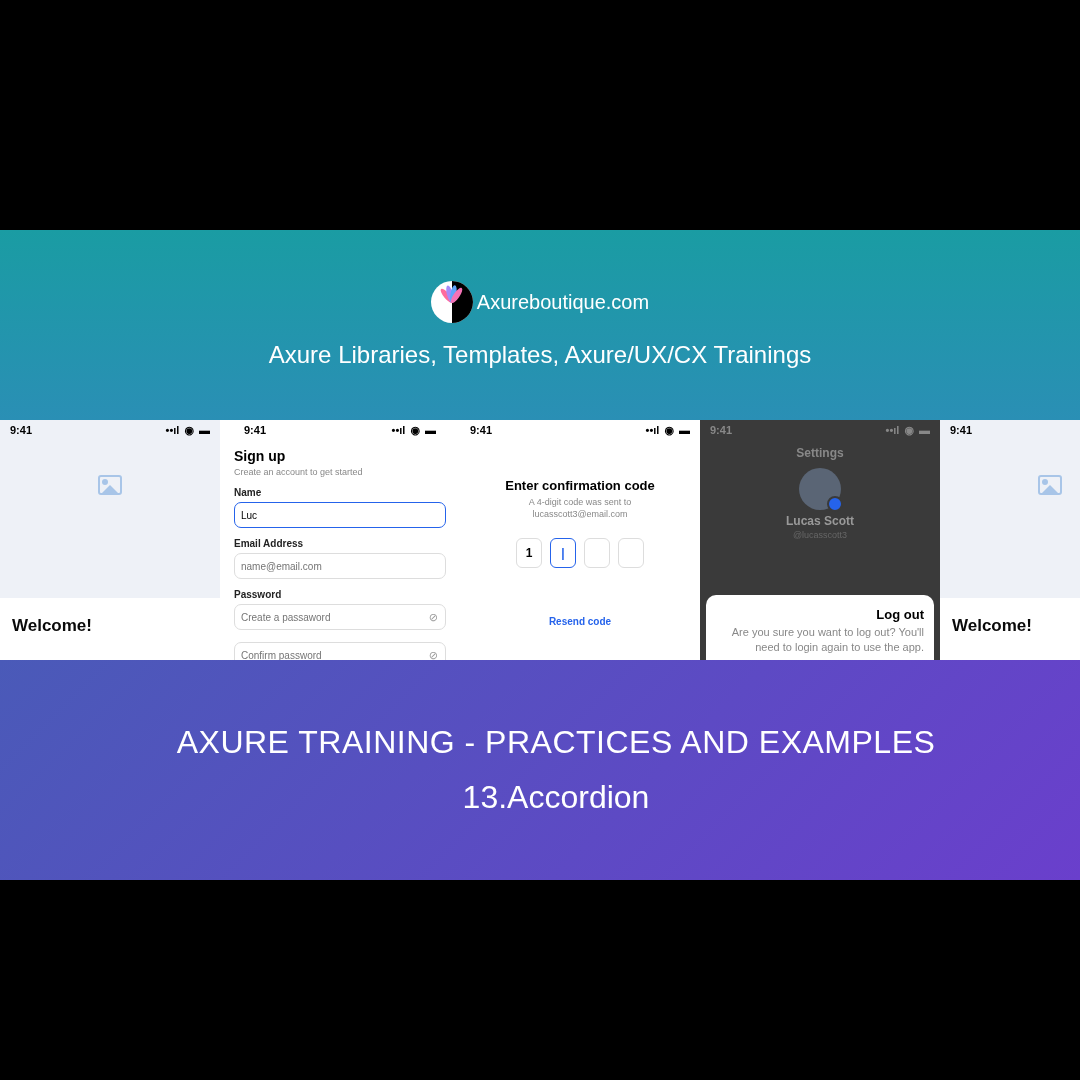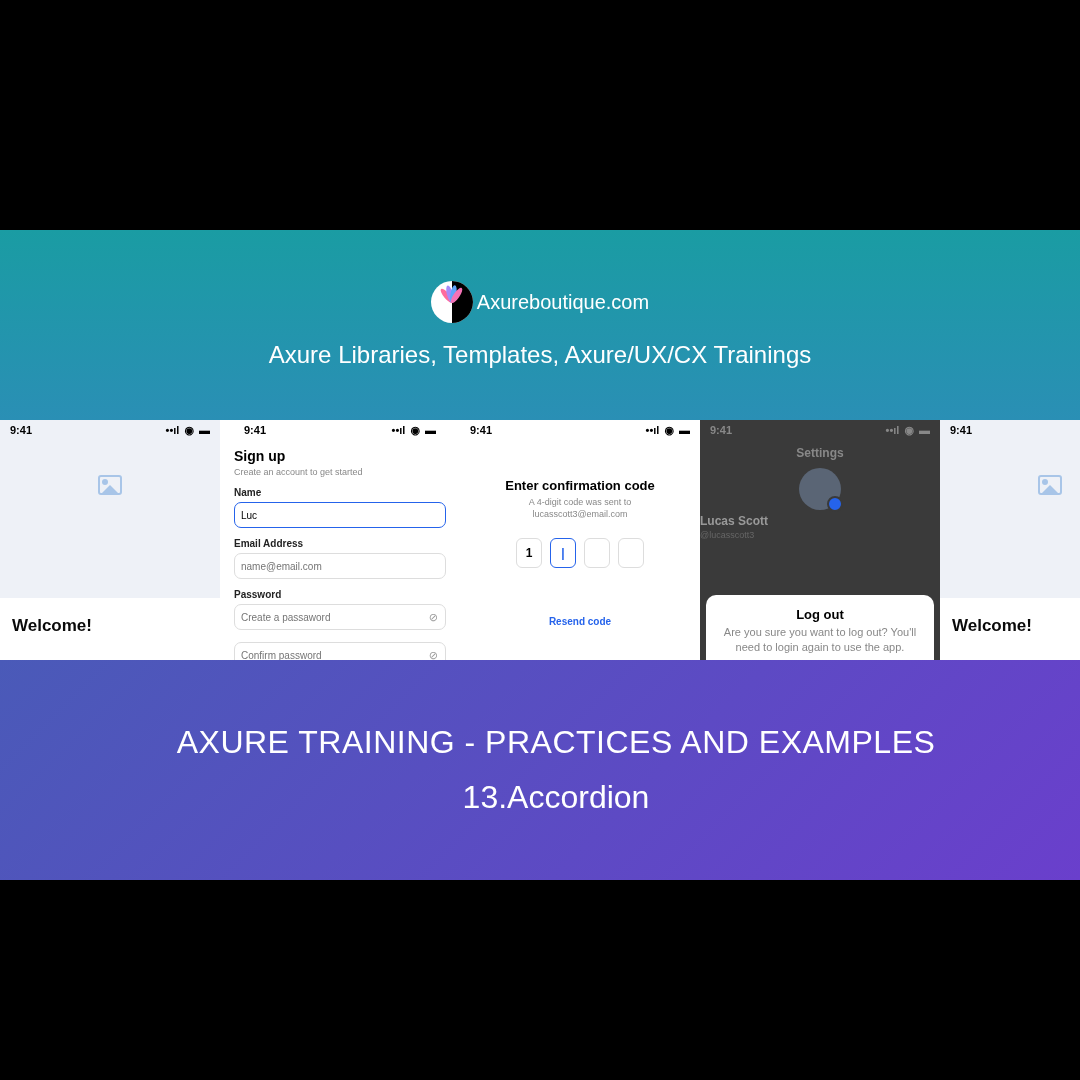--- a/index.html
+++ b/index.html
@@ -44,27 +44,27 @@
 .confirm-title { font-size:13px; font-weight:700; margin-top:38px; }
 .confirm-sub { font-size:9px; color:#888; margin-top:4px; line-height:1.3; }
 .code-row { display:flex; justify-content:center; gap:8px; margin-top:18px; }
 .code-box { width:26px; height:30px; border:1px solid #ddd; border-radius:6px; display:flex; align-items:center; justify-content:center; font-size:12px; font-weight:600; }
 .code-box.active { border:1.5px solid #2563eb; color:#2563eb; }
 .resend { color:#2563eb; font-size:10px; font-weight:600; margin-top:48px; }
 
 .s4 { background:#3a3a3a; position:relative; }
 .s4 .status-bar { color:#888; }
 .settings-title { color:#888; font-size:12px; font-weight:600; text-align:center; margin-top:6px; }
-.avatar-area { margin-top:8px; }
+.avatar-area { text-align:center; margin-top:8px; }
 .avatar { width:42px; height:42px; border-radius:50%; background:#5a6575; margin:0 auto; position:relative; }
 .avatar::after { content:''; position:absolute; width:12px; height:12px; background:#2563eb; border-radius:50%; right:-2px; bottom:-2px; border:2px solid #3a3a3a; }
 .user-name { color:#999; font-size:12px; font-weight:700; margin-top:4px; }
 .user-handle { color:#666; font-size:9px; margin-top:2px; }
 .list-item-row { color:#888; font-size:10px; padding:8px 12px; display:flex; justify-content:space-between; margin-top:12px; }
-.logout-sheet { position:absolute; bottom:0; left:6px; right:6px; background:#fff; border-radius:10px 10px 0 0; padding:12px 10px 6px; text-align:center; }
+.logout-sheet { position:absolute; bottom:0; left:6px; right:6px; background:#fff; border-radius:10px 10px 0 0; padding:12px 10px 6px; text-align:right; }
 .logout-title { font-size:13px; font-weight:800; }
 .logout-text { font-size:11px; color:#888; margin-top:3px; line-height:1.3; }
 
 .s5 { background:#eef1f7; }
 
 .purple-banner { height: 220px; background: linear-gradient(135deg, #4a5ab8 0%, #6a3fcc 100%); display:flex; flex-direction:column; align-items:center; justify-content:center; gap:18px;padding-left:32px; }
 .training-title { color:#fff; font-size:32px; font-weight:400; letter-spacing:0.5px; }
 .training-sub { color:#fff; font-size:32px; font-weight:400; }
 </style>
 </head>

